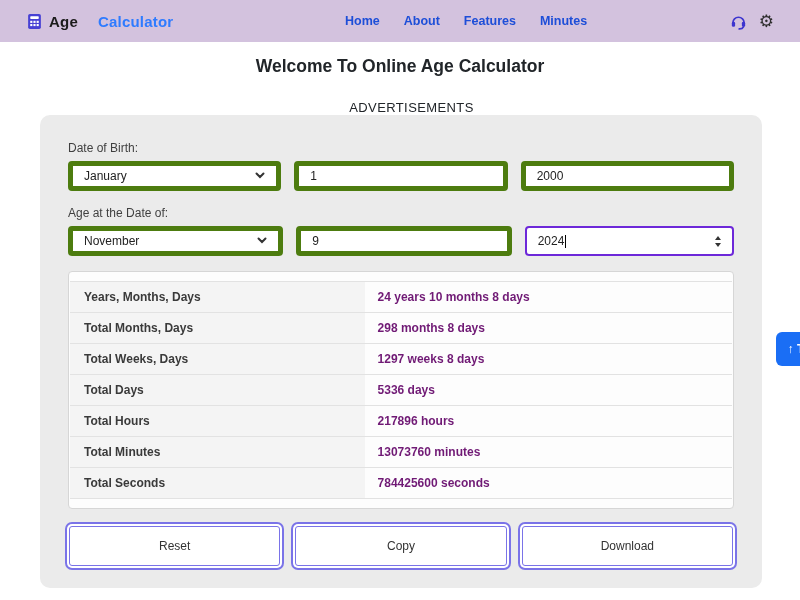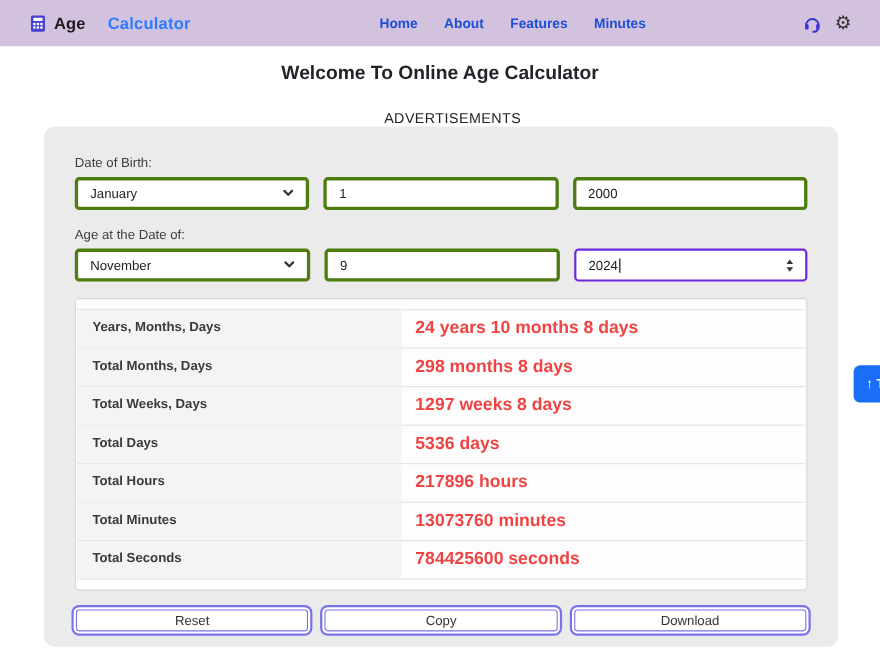--- a/index.html
+++ b/index.html
@@ -28,21 +28,21 @@
     font-weight:normal; color:#212529; letter-spacing:.4px;padding-left:23px; }
 
   
   .card { position:absolute; left:40px; top:115px; width:722px; height:473px;
     background:#ebebeb; border-radius:10px; padding:26px 28px 0 28px; }
 
   .field-label { font-size:12px; color:#3f3f3f; margin-bottom:6px; }
   .form-row { display:flex; gap:13px; margin-bottom:15px; }
   .form-row > * { flex:1; }
 
-  .select, .tinput { height:30px; background:#fff; border:3px solid #4d7c0f;
+  .select, .tinput { height:30px; background:#fff; border:5px solid #4d7c0f;
     border-radius:4px; display:flex; align-items:center; padding:0 11px;
     font-size:12px; color:#222; }
   .select { justify-content:space-between; cursor:pointer; }
   .chev { width:10px; height:10px; flex:0 0 auto; }
   input.tinput { width:100%; outline:none; font-family:inherit; display:block; }
 
   .tinput.focused { border:2px solid #6d28d9; justify-content:space-between; }
   .caret { display:inline-block; width:1px; height:13px; background:#000;
     margin-left:1px; vertical-align:middle; }
   .spinner { display:flex; flex-direction:column; gap:3px; align-items:center; }
@@ -51,26 +51,26 @@
   .spin-down { width:0; height:0; border-left:3.5px solid transparent;
     border-right:3.5px solid transparent; border-top:4.5px solid #333; }
 
   
   .results { background:#fdfdfd; border:1px solid #d6d6d6; border-radius:4px;
     padding:9px 1px; margin-bottom:14px; }
   .results-inner { border-top:1px solid #e2e2e2; }
   .result-row { display:flex; border-bottom:1px solid #e2e2e2; }
   .result-label { width:44.5%; background:#f4f4f4; padding:8px 14px;
     font-size:12px; font-weight:bold; color:#3a3a3a; }
-  .result-value { flex:1; padding:8px 13px; font-size:16px; font-weight:bold;
-    color:#ef4444; }
+  .result-value { flex:1; padding:8px 13px; font-size:12px; font-weight:bold;
+    color:#701a75; }
 
   
   .actions { display:flex; gap:15px; margin-top:17px; padding:0 1px; }
-  .btn { flex:1; height:20px; background:#fff; color:#333; font-size:12px;
+  .btn { flex:1; height:40px; background:#fff; color:#333; font-size:12px;
     font-family:inherit; border:1px solid var(--button-border,#7a73e8);
     border-radius:3px; cursor:pointer;
     box-shadow:0 0 0 2px #fff, 0 0 0 4px var(--button-border,#7a73e8); }
 
   
   .top-btn { position:absolute; top:332px; right:-30px; background:var(--top-button,#1a6ef5);
     color:#fff; font-size:12px; font-weight:bold; padding:10px 12px;
     border-radius:6px; cursor:pointer; white-space:nowrap; }
 </style>
 </head>

